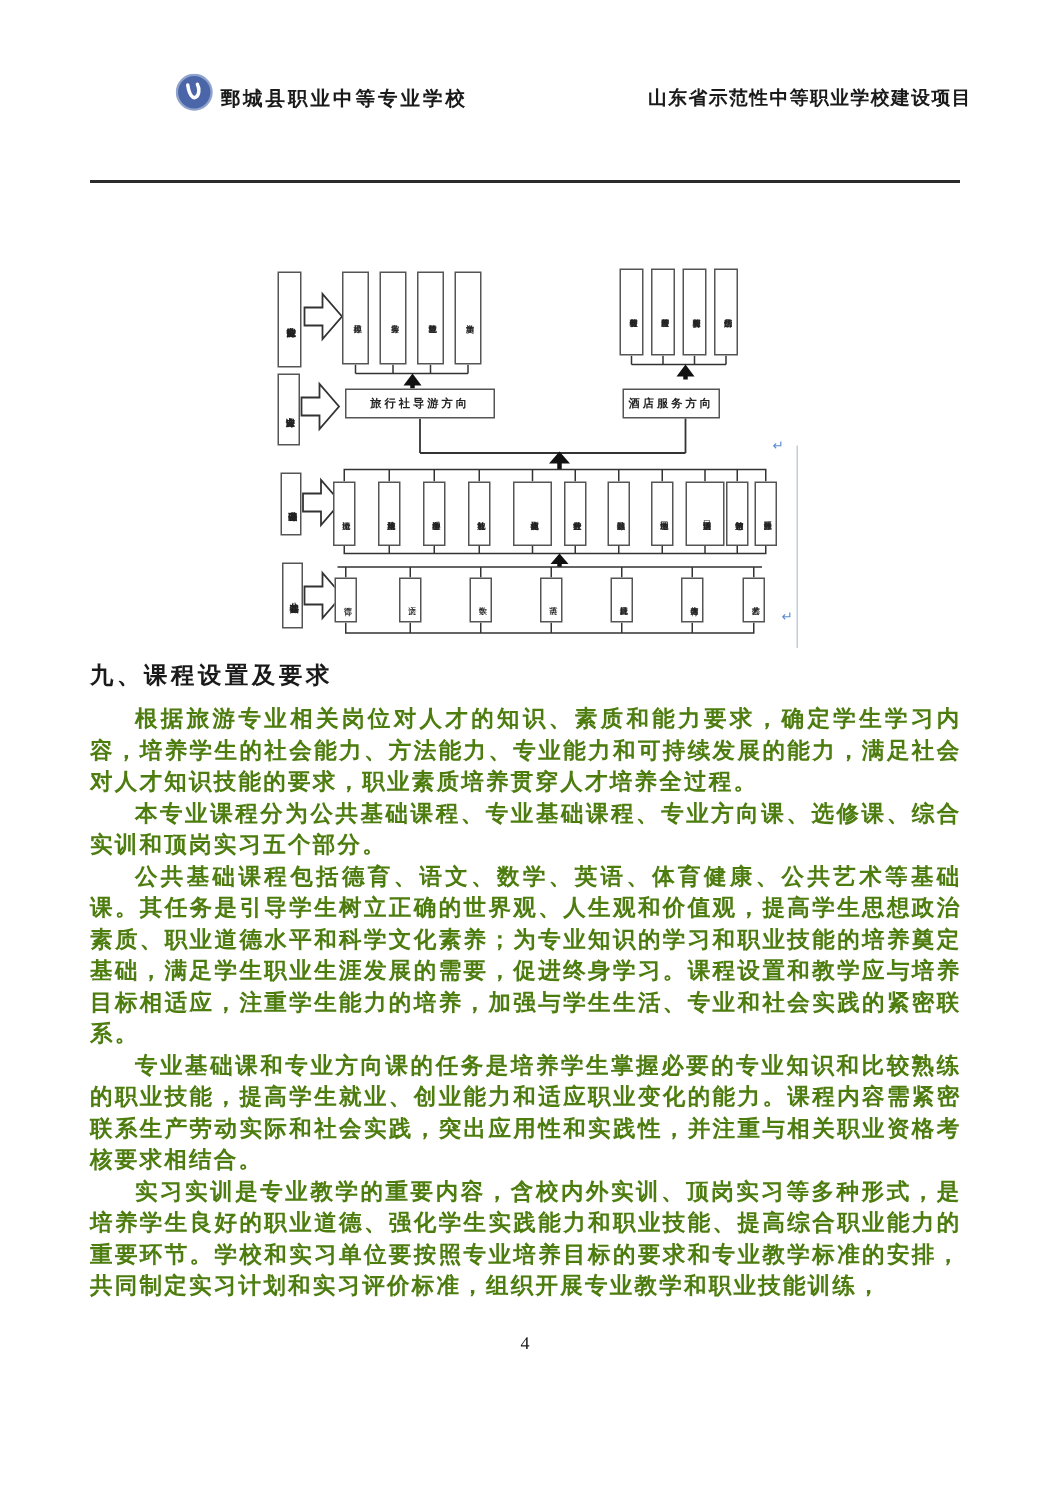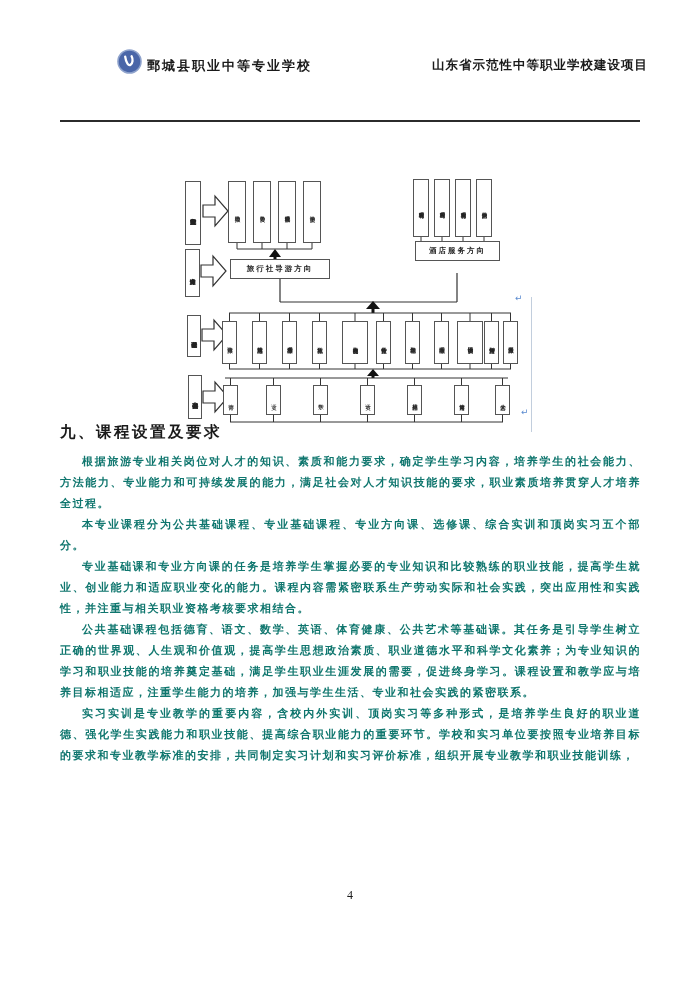--- a/index.html
+++ b/index.html
@@ -30,25 +30,25 @@
   .vbox.lbl { font-size:6px; font-weight:bold; }
   .hbox {
     position:absolute; border:1px solid #555; background:#fff;
     font-family:"Liberation Sans", sans-serif;
     font-size:7.5px; font-weight:bold; letter-spacing:2px; color:#222;
     display:flex; align-items:center; justify-content:center; overflow:hidden;
   }
   .pmark { position:absolute; font-size:9px; color:#5b8bd0; font-family:"DejaVu Sans", sans-serif; }
   .img-edge { position:absolute; left:446px; top:122px; width:1px; height:135px; background:#c2cedd; }
   
-  .sec9 { position:absolute; left:60px; top:422px; width:581px;font-family:Liberation Mono, monospace; }
+  .sec9 { position:absolute; left:60px; top:440px; width:581px; }
   .h9 { font-size:15.5px; font-weight:bold; letter-spacing:2.5px; margin-bottom:9px; }
   .sec9 p {
-    font-size:11px; line-height:21px; letter-spacing:1.5px;
-    font-weight:bold; text-align:justify; text-indent:2em; color:#0f766e;
+    font-size:15px; line-height:21px; letter-spacing:1.5px;
+    font-weight:bold; text-align:justify; text-indent:2em; color:#4d7c0f;
   }
   .pagenum { position:absolute; left:0; right:0; top:888px; text-align:center; font-size:12px; }
 </style>
 </head>
 <body>
 
 <div class="page">
 
   <svg class="hdr-logo" viewBox="0 0 26 26">
     <circle cx="13" cy="13" r="12" fill="#4a66a8" stroke="#8fa3cc" stroke-width="1.6"></circle>
@@ -101,21 +101,21 @@
     <div class="vbox" style="left:143px; top:6px; width:18px; height:62px;">模拟导游</div>
     <div class="vbox" style="left:168px; top:6px; width:18px; height:62px;">导游实务</div>
     <div class="vbox" style="left:193px; top:6px; width:18px; height:62px;">旅游危机管理</div>
     <div class="vbox" style="left:218px; top:6px; width:18px; height:62px;">旅游美学</div>
     <div class="hbox" style="left:145px; top:84px; width:100px; height:20px;text-align:center;">旅行社导游方向</div>
 
     <div class="vbox" style="left:328px; top:4px; width:16px; height:58px;">餐饮服务与管理</div>
     <div class="vbox" style="left:349px; top:4px; width:16px; height:58px;">前厅服务与管理</div>
     <div class="vbox" style="left:370px; top:4px; width:16px; height:58px;">客房服务与管理</div>
     <div class="vbox" style="left:391px; top:4px; width:16px; height:58px;">饭店产品营销</div>
-    <div class="hbox" style="left:330px; top:66px; width:85px; height:20px;">酒店服务方向</div>
+    <div class="hbox" style="left:330px; top:84px; width:65px; height:20px;">酒店服务方向</div>
 
     <div class="vbox" style="left:137px; top:146px; width:15px; height:43px;">旅游概论</div>
     <div class="vbox" style="left:167px; top:146px; width:15px; height:43px;">旅游政策与法规</div>
     <div class="vbox" style="left:197px; top:146px; width:15px; height:43px;">旅游服务心理学</div>
     <div class="vbox" style="left:227px; top:146px; width:15px; height:43px;">旅游礼貌礼节</div>
     <div class="vbox" style="left:257px; top:146px; width:26px; height:43px;">酒店社交礼仪与形体</div>
     <div class="vbox" style="left:291px; top:146px; width:15px; height:43px;">旅行社经营业务</div>
     <div class="vbox" style="left:320px; top:146px; width:15px; height:43px;">导游基础知识</div>
     <div class="vbox" style="left:349px; top:146px; width:15px; height:43px;">中国旅游地理</div>
     <div class="vbox" style="left:372px; top:146px; width:26px; height:43px;">旅游英语口语训练</div>
@@ -132,20 +132,20 @@
 
     <div class="pmark" style="left:430px; top:118px;">↵</div>
     <div class="pmark" style="left:436px; top:232px;">↵</div>
     <div class="img-edge"></div>
   </div>
 
   <div class="sec9">
     <div class="h9">九、课程设置及要求</div>
     <p>根据旅游专业相关岗位对人才的知识、素质和能力要求，确定学生学习内容，培养学生的社会能力、方法能力、专业能力和可持续发展的能力，满足社会对人才知识技能的要求，职业素质培养贯穿人才培养全过程。</p>
     <p>本专业课程分为公共基础课程、专业基础课程、专业方向课、选修课、综合实训和顶岗实习五个部分。</p>
+    <p>公共基础课程包括德育、语文、数学、英语、体育健康、公共艺术等基础课。其任务是引导学生树立正确的世界观、人生观和价值观，提高学生思想政治素质、职业道德水平和科学文化素养；为专业知识的学习和职业技能的培养奠定基础，满足学生职业生涯发展的需要，促进终身学习。课程设置和教学应与培养目标相适应，注重学生能力的培养，加强与学生生活、专业和社会实践的紧密联系。</p>
     <p>专业基础课和专业方向课的任务是培养学生掌握必要的专业知识和比较熟练的职业技能，提高学生就业、创业能力和适应职业变化的能力。课程内容需紧密联系生产劳动实际和社会实践，突出应用性和实践性，并注重与相关职业资格考核要求相结合。</p>
-    <p>公共基础课程包括德育、语文、数学、英语、体育健康、公共艺术等基础课。其任务是引导学生树立正确的世界观、人生观和价值观，提高学生思想政治素质、职业道德水平和科学文化素养；为专业知识的学习和职业技能的培养奠定基础，满足学生职业生涯发展的需要，促进终身学习。课程设置和教学应与培养目标相适应，注重学生能力的培养，加强与学生生活、专业和社会实践的紧密联系。</p>
     <p>实习实训是专业教学的重要内容，含校内外实训、顶岗实习等多种形式，是培养学生良好的职业道德、强化学生实践能力和职业技能、提高综合职业能力的重要环节。学校和实习单位要按照专业培养目标的要求和专业教学标准的安排，共同制定实习计划和实习评价标准，组织开展专业教学和职业技能训练，</p>
   </div>
 
   <div class="pagenum">4</div>
 
 </div>
 
 </body></html>

